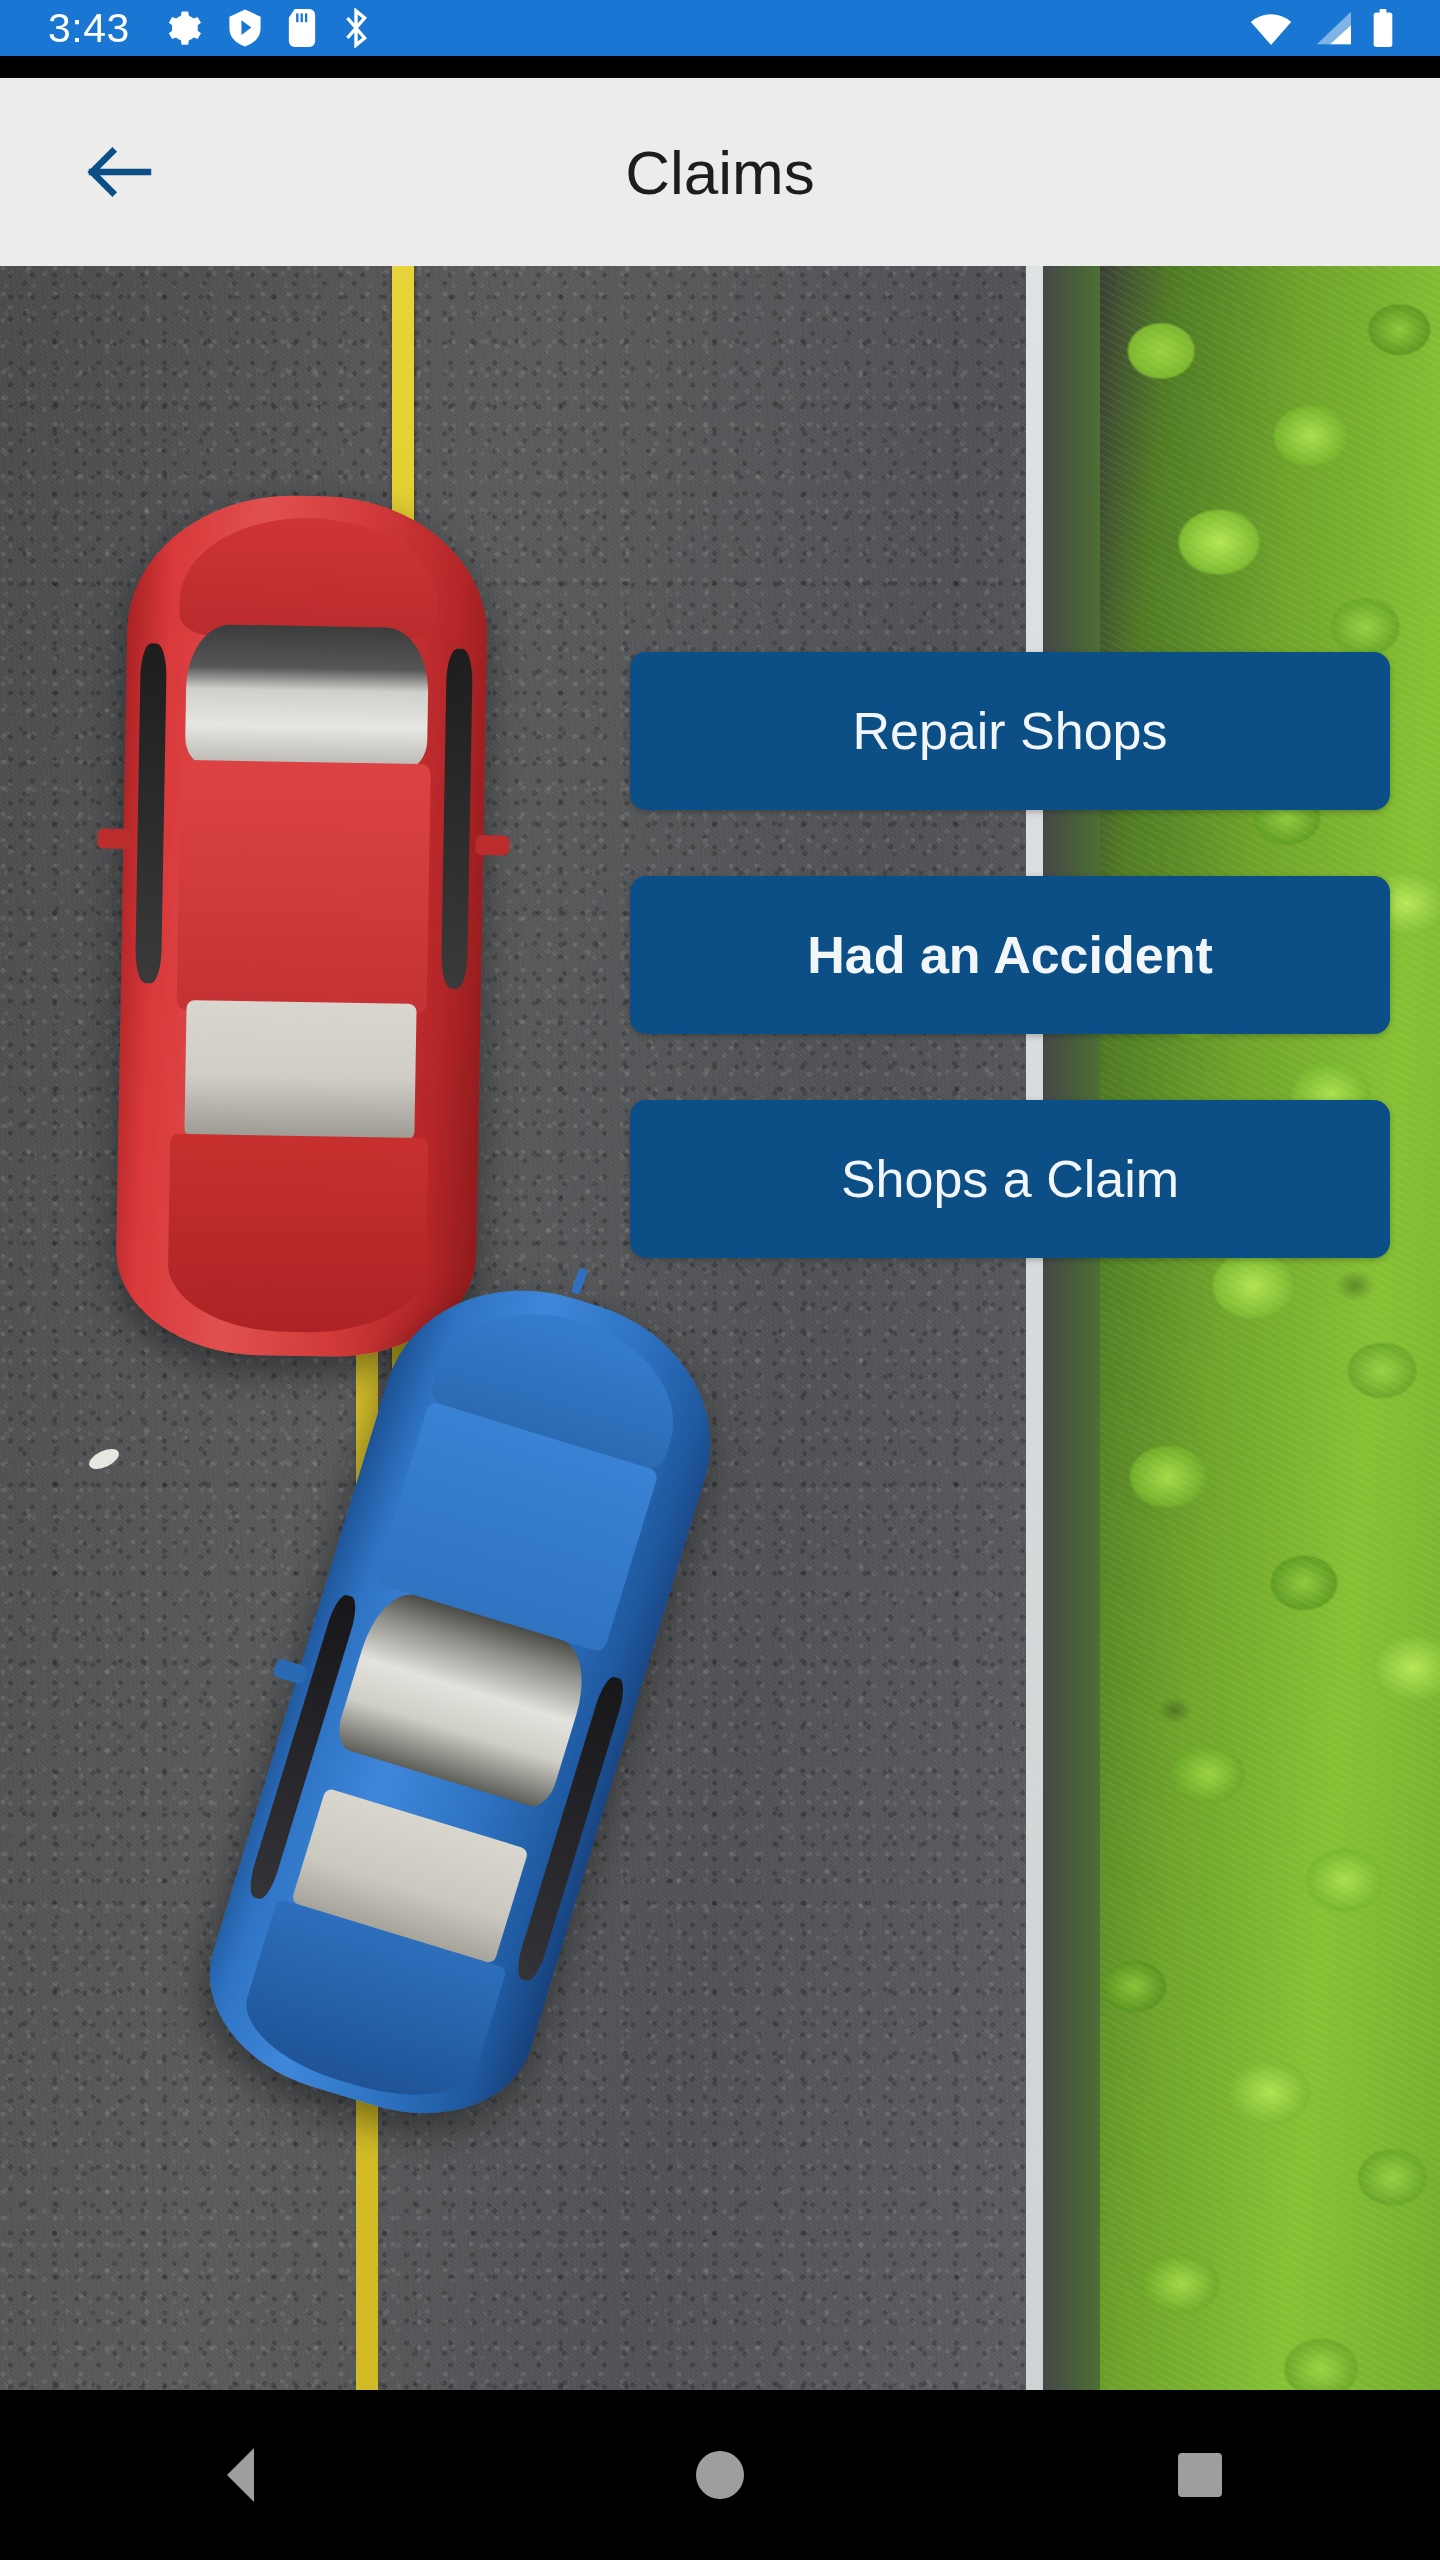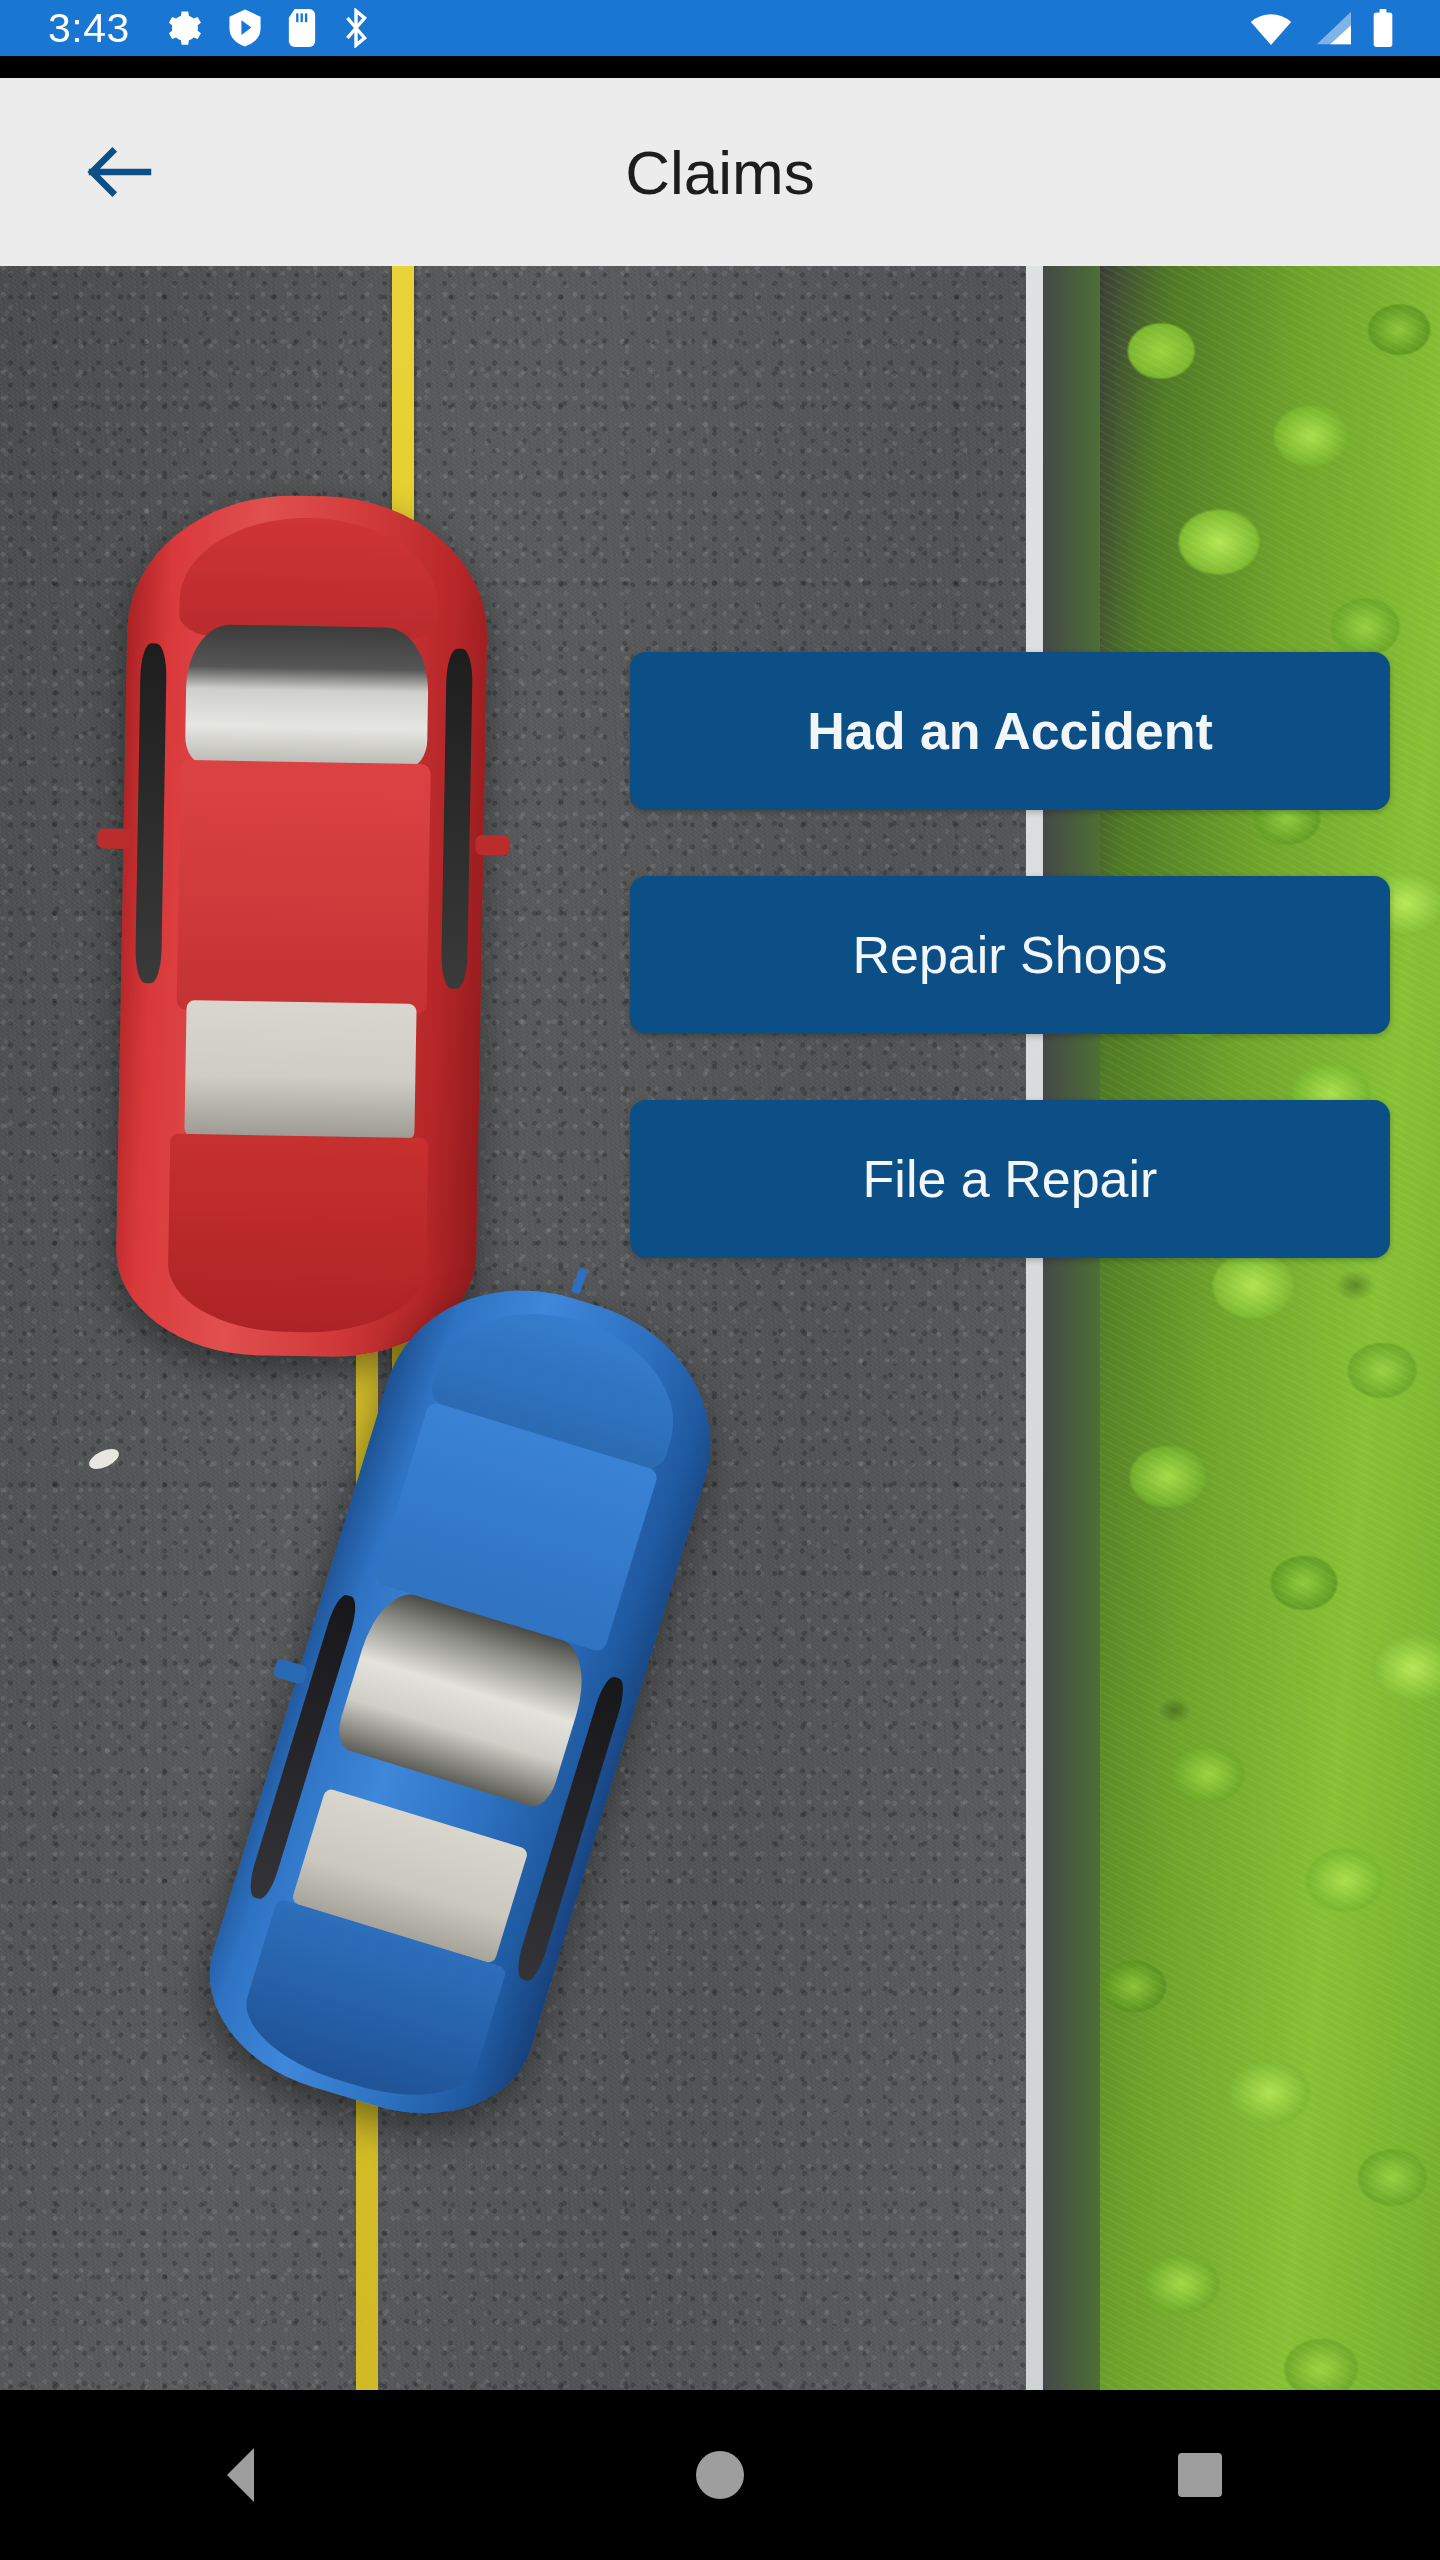--- a/index.html
+++ b/index.html
@@ -335,23 +335,23 @@
       <div class="blue-ws"></div>
       <div class="blue-rear-glass"></div>
       <div class="blue-trunk"></div>
       <div class="bmirror-l"></div>
     </div>
 
     <div class="debris1"></div>
     <div class="debris2"></div>
 
     <div class="btnstack">
+      <button class="action-btn">Repair Shops</button>
       <button class="action-btn bold">Had an Accident</button>
-      <button class="action-btn">Repair Shops</button>
-      <button class="action-btn">File a Repair</button>
+      <button class="action-btn">Shops a Claim</button>
     </div>
   </div>
 
   <div class="navbar">
     <div class="nav-item">
       <span class="nav-back"></span>
     </div>
     <div class="nav-item">
       <span class="nav-home"></span>
     </div>

